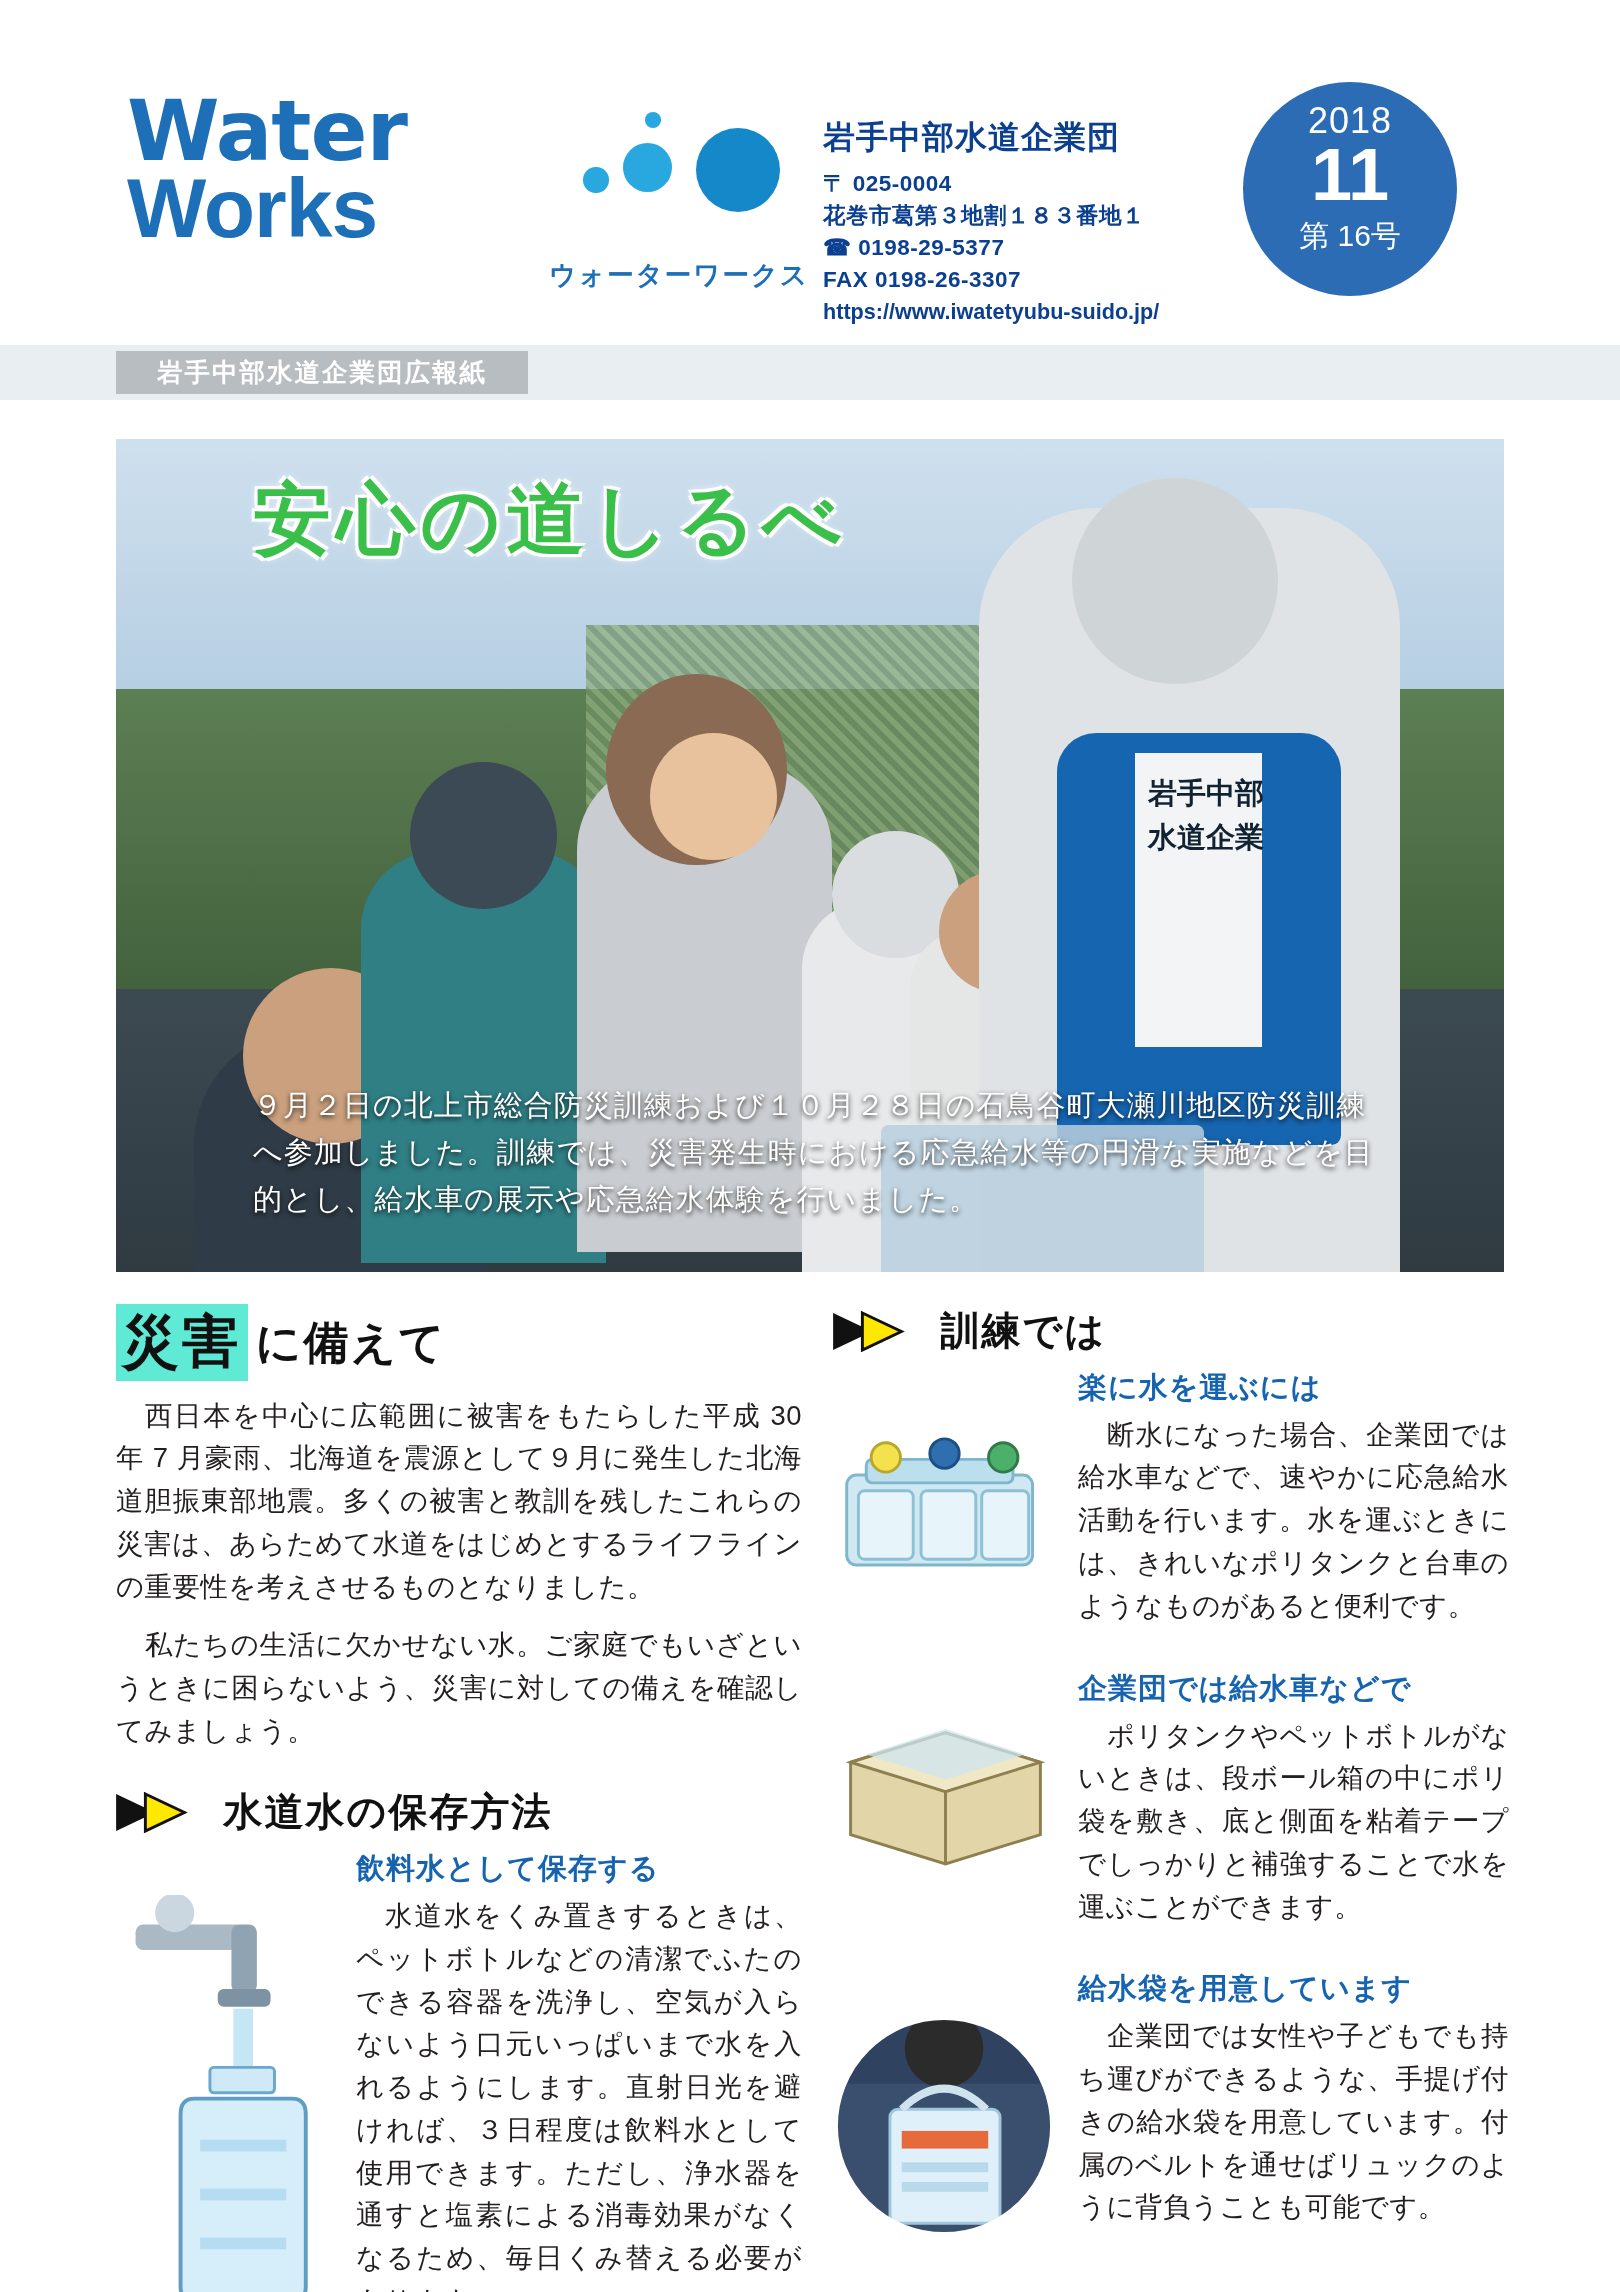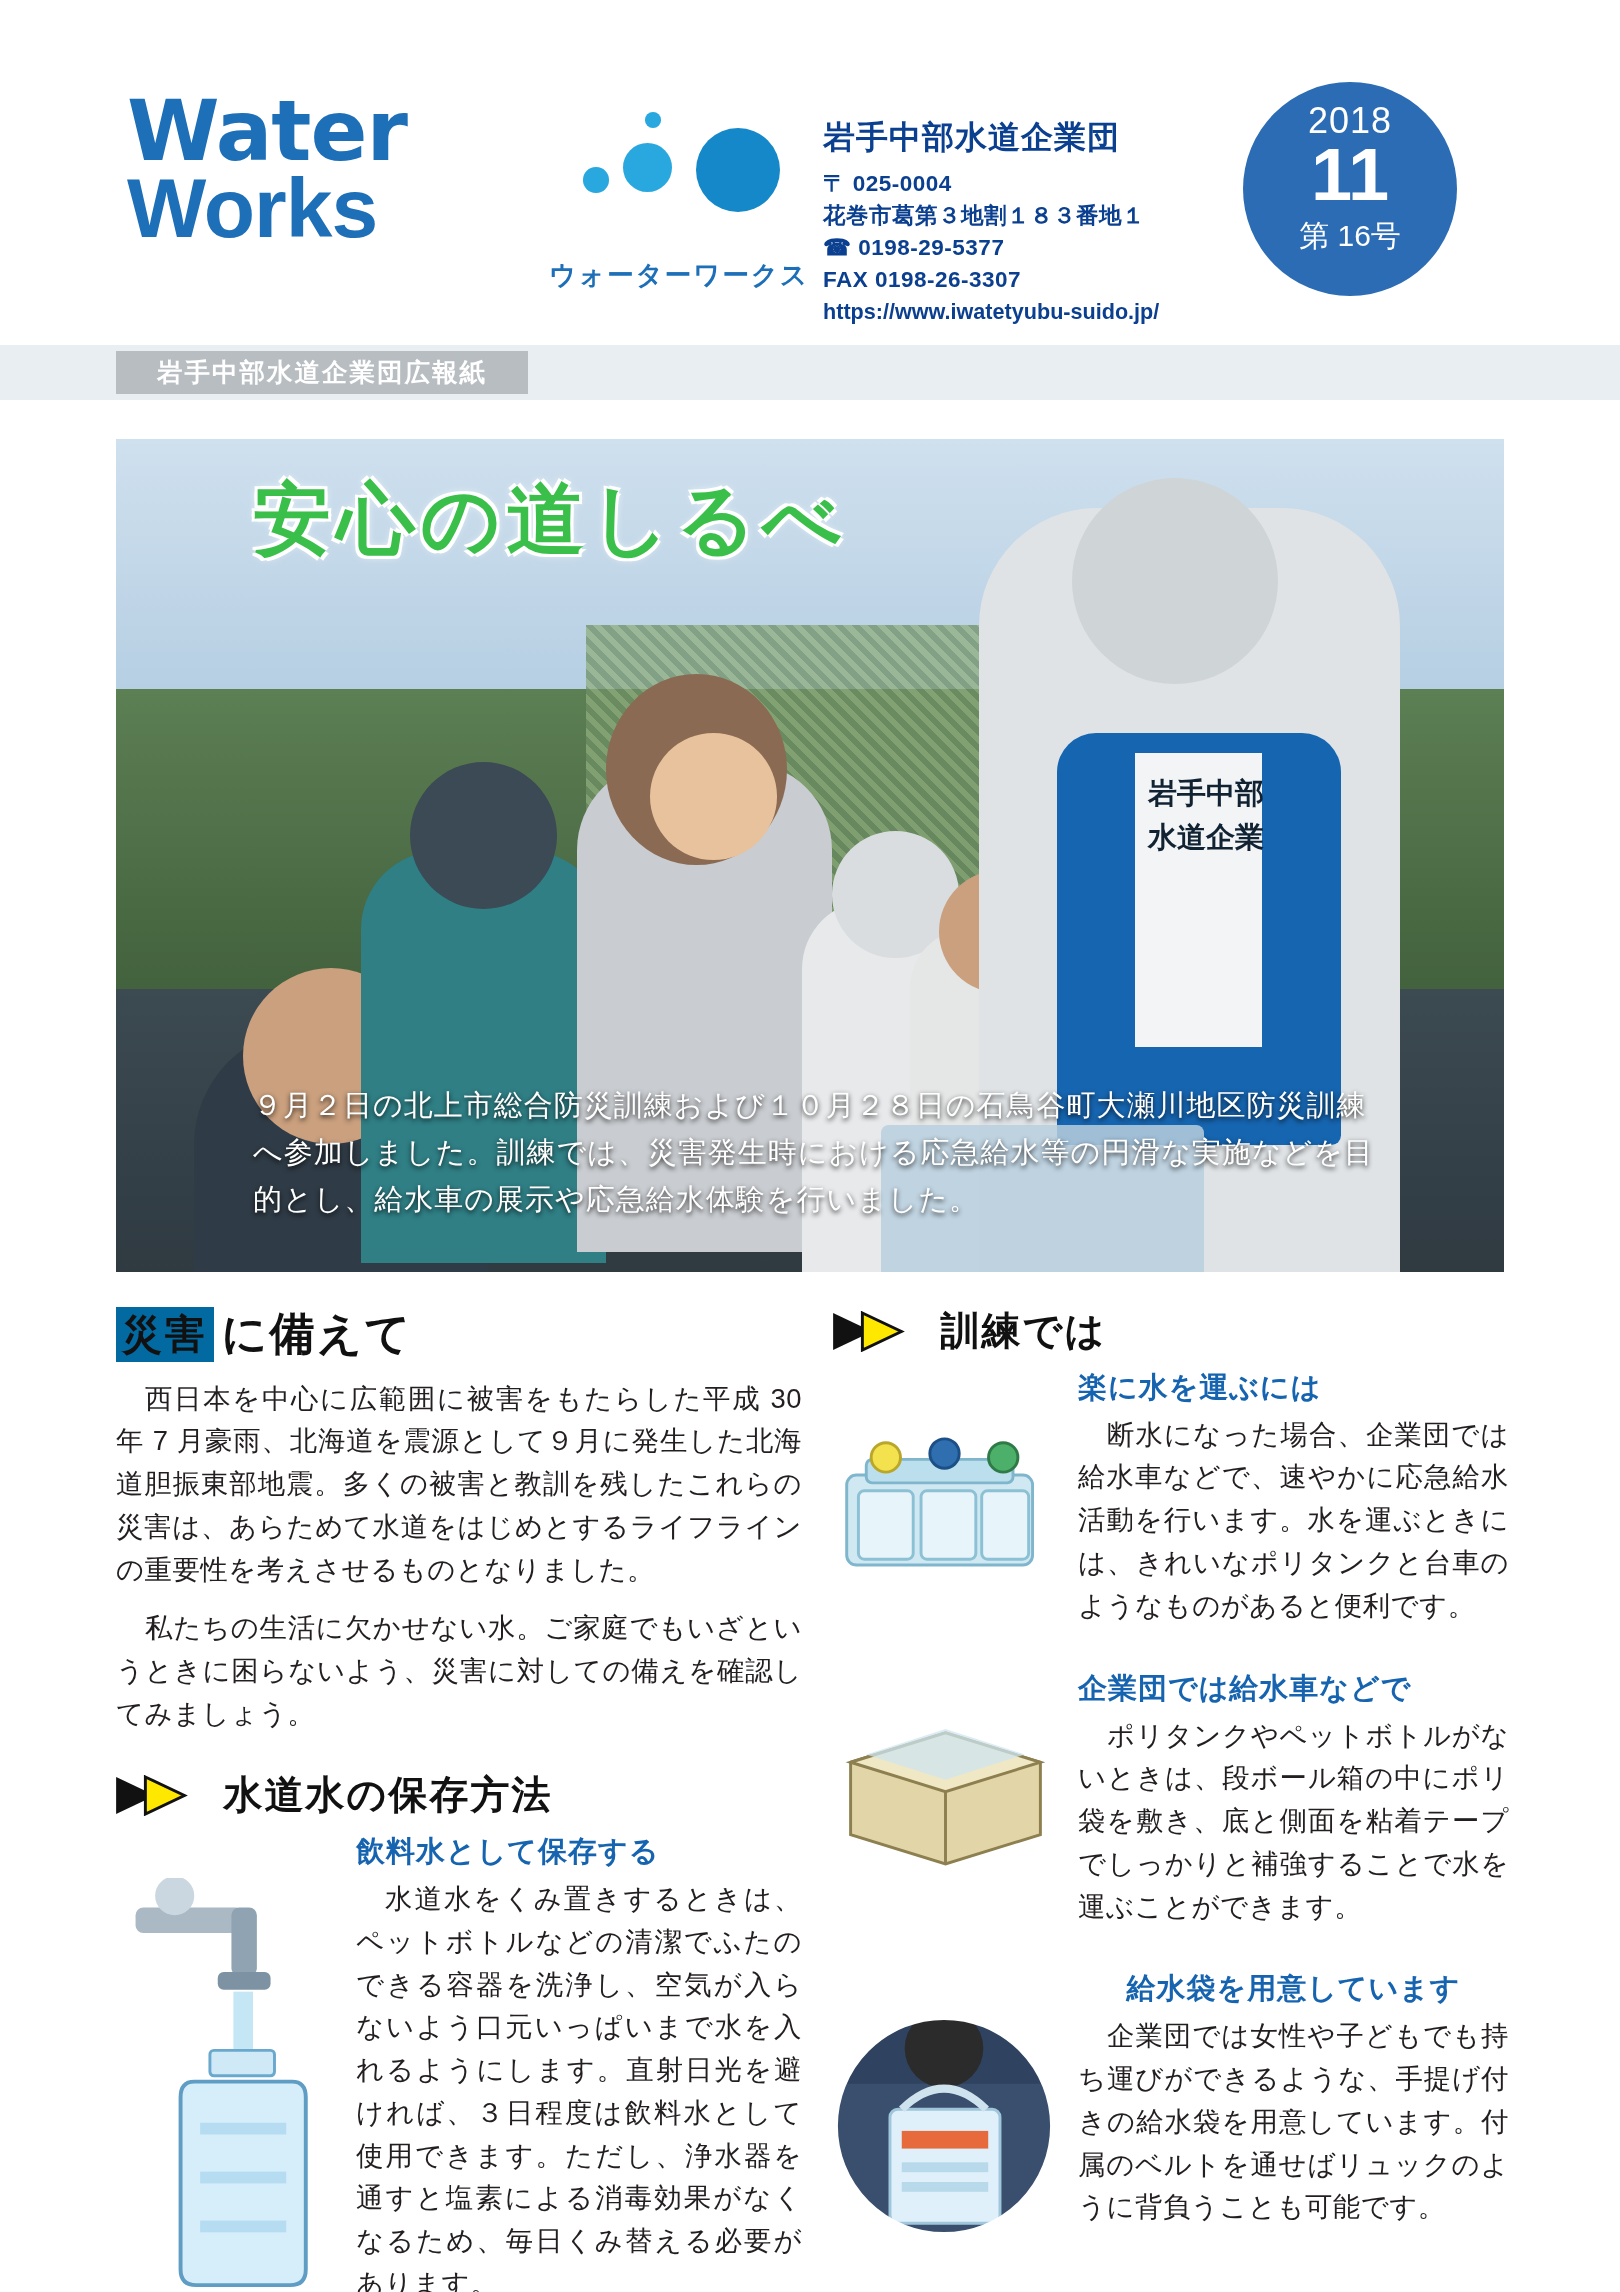--- a/index.html
+++ b/index.html
@@ -100,22 +100,22 @@
     font-size:29px;line-height:1.62;color:#ffffff;letter-spacing:1px;
     text-shadow:0 2px 4.9px rgba(0,0,0,.85);
   }
 
   
   .col-left{position:absolute;left:116px;top:1304px;width:686px;}
   .col-right{position:absolute;left:833px;top:1304px;width:676px;}
 
   .headline{display:flex;align-items:center;margin-bottom:13.7px;}
   .saigai-box{
-    display:inline-block;background:#0369a1;color:#111;
-    font-size:40px;font-weight:bold;padding:0 5.9px;letter-spacing:2.9px;
+    display:inline-block;background:#5eead4;color:#111;
+    font-size:57px;font-weight:bold;padding:0 5.9px;letter-spacing:2.9px;
     font-family:"DejaVu Sans", sans-serif;
   }
   .headline-tail{font-size:45px;font-weight:bold;color:#111;margin-left:7.8px;letter-spacing:2px;}
 
   .arrow-head{display:flex;align-items:center;margin:37px 0 9.8px 0;}
   .arrows{display:inline-block;margin-right:17.6px;}
   .arrows svg{display:block;}
   .arrow-title{font-size:39px;font-weight:bold;color:#111;letter-spacing:2px;}
 
   .sub-blue{font-size:29px;font-weight:bold;color:#1664b0;letter-spacing:1px;margin:9.8px 0 5.9px 0;}
@@ -289,21 +289,21 @@
             <line x1="115" y1="78" x2="115" y2="152" stroke="#8d7f4f" stroke-width="3"></line>
           </svg>
         </div>
         <div class="txt-col">
           <p class="body indent">ポリタンクやペットボトルがないときは、段ボール箱の中にポリ袋を敷き、底と側面を粘着テープでしっかりと補強することで水を運ぶことができます。</p>
         </div>
       </div>
     </div>
 
     <div style="margin-top:25.5px;">
-      <div class="sub-blue" style="margin-left:245px;text-align:center;">給水袋を用意しています</div>
+      <div class="sub-blue" style="margin-left:245px;">給水袋を用意しています</div>
       <div class="right-item">
         <div class="ill-col">
           <svg width="222" height="222" viewBox="0 0 226 226">
             <defs>
                 <clipPath id="c1">
                   <circle cx="113" cy="113" r="110"></circle>
                 </clipPath>
               </defs>
             <g clip-path="url(#c1)">
               <rect width="226" height="226" fill="#3a4f6e"></rect>

